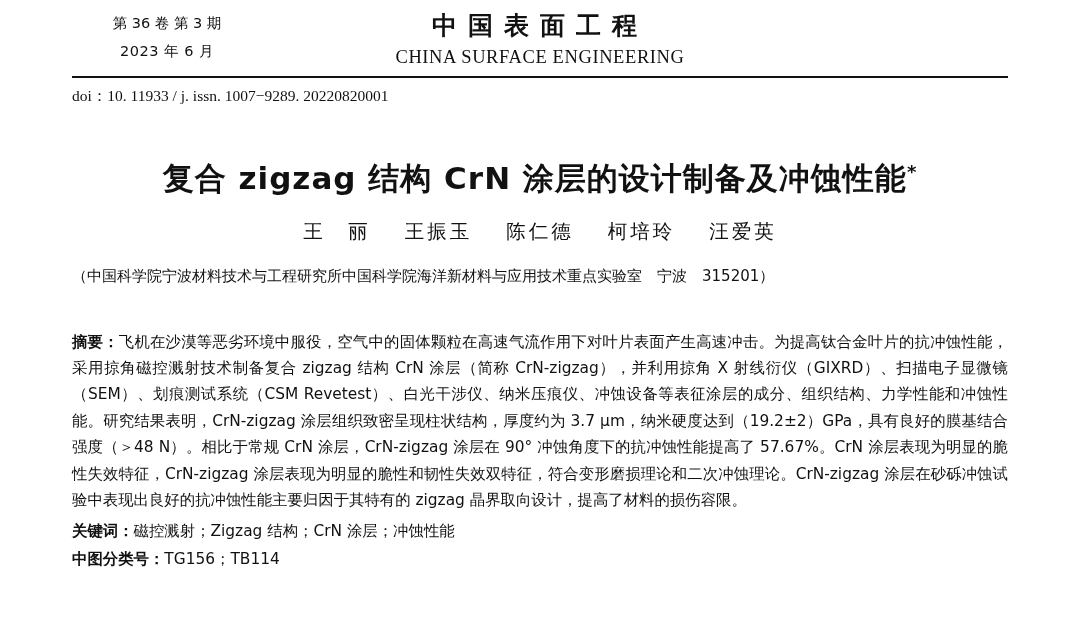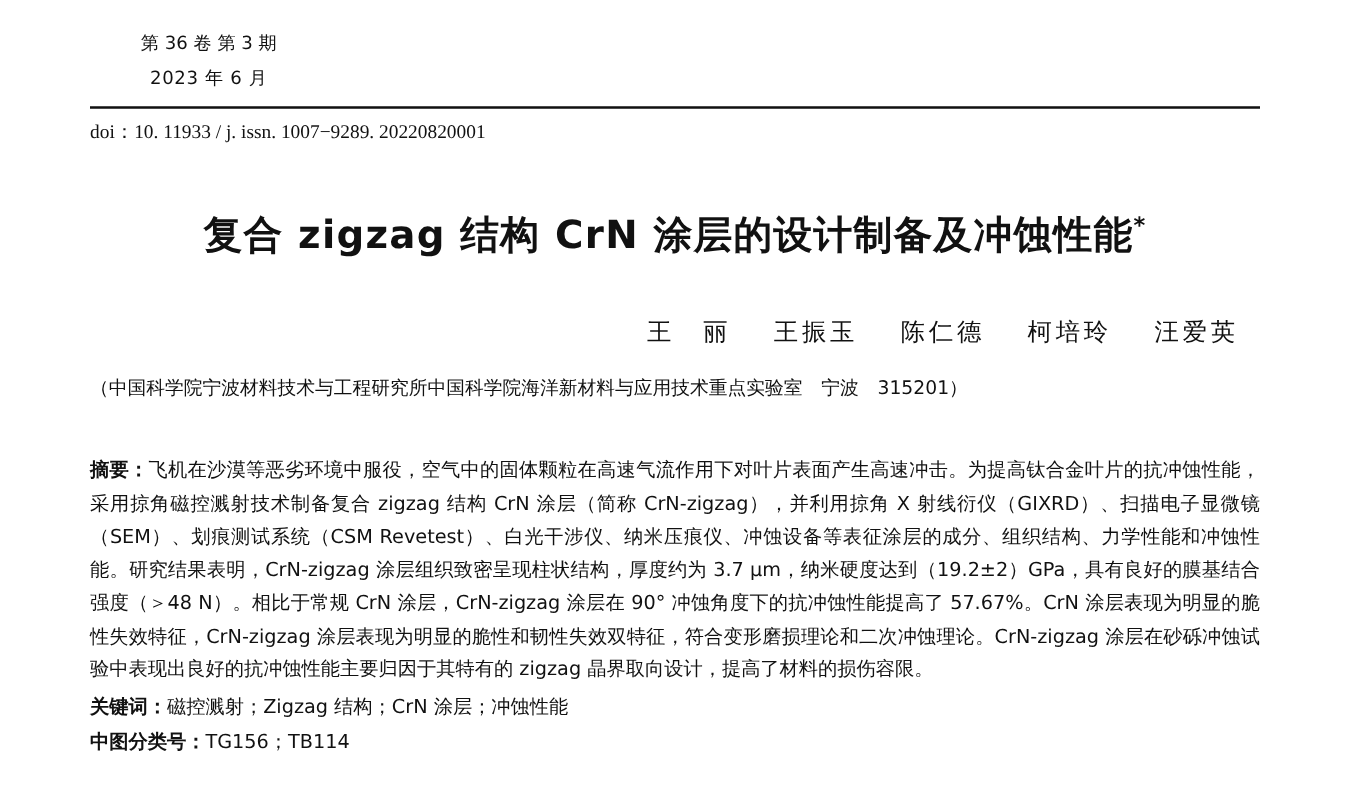--- a/index.html
+++ b/index.html
@@ -12,21 +12,21 @@
     background: #ffffff;
     font-family: "Liberation Serif", "DejaVu Serif", serif;
     color: #111111;
     overflow: hidden;
   }
   .page {
     position: relative;
     width: 1080px;
     height: 632px;
     box-sizing: border-box;
-    padding: 12px 72px;
+    padding: 0 72px;
   }
 
   
   .masthead {
     display: flex;
     align-items: flex-start;
     justify-content: space-between;
     padding-top: 10px;
   }
   .mast-col {
@@ -90,22 +90,22 @@
     letter-spacing: 1px;
   }
   .title .sup {
     font-size: 18px;
     vertical-align: super;
     font-weight: bold;
   }
 
   
   .authors {
-    margin-top: 43px;
-    text-align: right;
+    margin-top: 18px;
+    text-align: center;
     font-size: 19.5px;
     font-family: Liberation Sans, sans-serif;
   }
   .authors span.au {
     display: inline-block;
     margin: 0 17px;
     letter-spacing: 3px;
   }
   .affil {
     margin-top: 22px;
@@ -134,20 +134,24 @@
 <body>
 
 <div class="page">
 
   <div class="masthead">
     <div class="mast-col mast-left">
       <div class="line1">第 36 卷  第 3 期</div>
       <div class="line2">2023 年 6 月</div>
     </div>
 
+    <div class="mast-center">
+      <div class="journal-cn">中国表面工程</div>
+      <div class="journal-en">CHINA SURFACE ENGINEERING</div>
+    </div>
 
     <div class="mast-col mast-right">
     </div>
   </div>
 
   <div class="rule"></div>
 
   <div class="doi">doi：10. 11933 / j. issn. 1007−9289. 20220820001</div>
 
   <div class="title">

